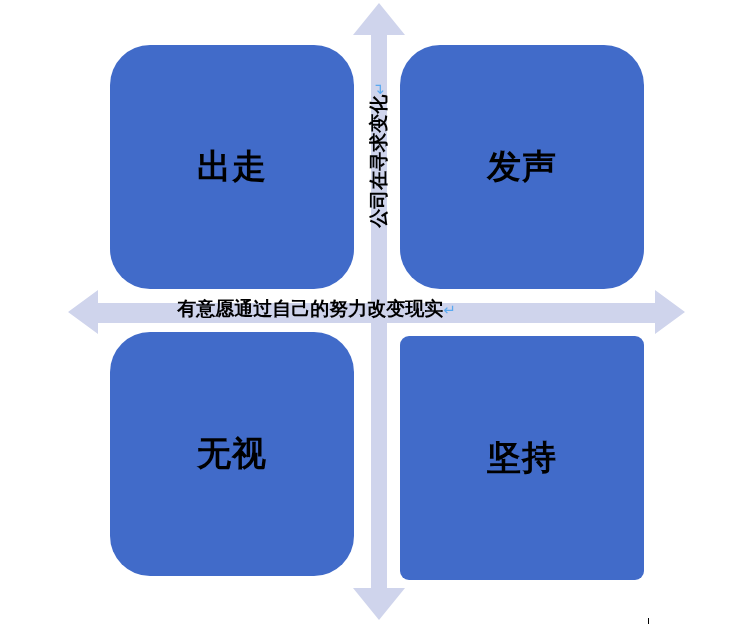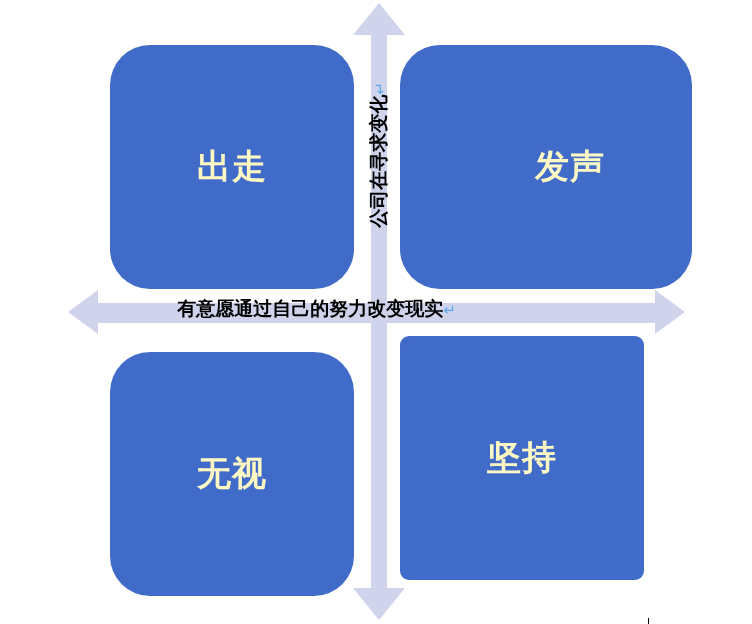--- a/index.html
+++ b/index.html
@@ -1,21 +1,21 @@
 <!DOCTYPE html>
 <html><head>
   <meta charset="utf-8">
   <style>
     html, body { margin: 0; padding: 0; background: #ffffff; }
     body { width: 752px; height: 624px; position: relative; overflow: hidden;
            font-family: "DejaVu Sans", "Liberation Sans", sans-serif; }
     .arrows { position: absolute; left: 0; top: 0; width: 752px; height: 624px; }
     .box { position: absolute; width: 244px; height: 244px; background: #416bc9;
            border-radius: 40px; display: flex; align-items: center; justify-content: center;
-           color: #fef9c3; font-size: 34px; font-weight: bold; letter-spacing: 1px; }
+           color: #000000; font-size: 34px; font-weight: bold; letter-spacing: 1px; }
     .h-label { position: absolute; left: 0; width: 633px; top: 292px; height: 32px;
                text-align: center; font-size: 19px; font-weight: bold; color: #000000; line-height: 32px; }
     .v-label { position: absolute; left: 363px; top: 60px; width: 32px; height: 190px;
                display: flex; align-items: center; justify-content: center; }
     .v-label-inner { transform: rotate(-90deg); white-space: nowrap; font-size: 19px;
                      font-weight: bold; color: #000000; }
     .para-mark { color: #5aa9f0; font-weight: normal; font-size: 15px; }
     .tick { position: absolute; left: 648px; top: 618px; width: 1px; height: 6px; background: #000; }
   </style>
 </head>
@@ -24,24 +24,24 @@
 <svg class="arrows" viewBox="0 0 752 624">
 
   <polygon fill="#cfd4ec" points="68,312 98,290 98,303 655,303 655,290 685,312 655,334 655,323 98,323 98,334"></polygon>
 
   <polygon fill="#cfd4ec" points="379,3 405,35 387,35 387,588 405,588 379,620 353,588 371,588 371,35 353,35"></polygon>
 </svg>
 
 <div class="box" style="left:110px; top:45px;">
   <span>出走</span>
 </div>
-<div class="box" style="left:400px; top:45px;padding-left:48px;">
+<div class="box" style="left:400px; top:45px;">
   <span>发声</span>
 </div>
-<div class="box" style="left:110px; top:352px;">
+<div class="box" style="left:110px; top:332px;">
   <span>无视</span>
 </div>
 <div class="box" style="left:400px; top:336px;border-radius:9px;">
   <span>坚持</span>
 </div>
 
 <div class="h-label">
   <span>有意愿通过自己的努力改变现实</span><span class="para-mark">↵</span>
 </div>
 

